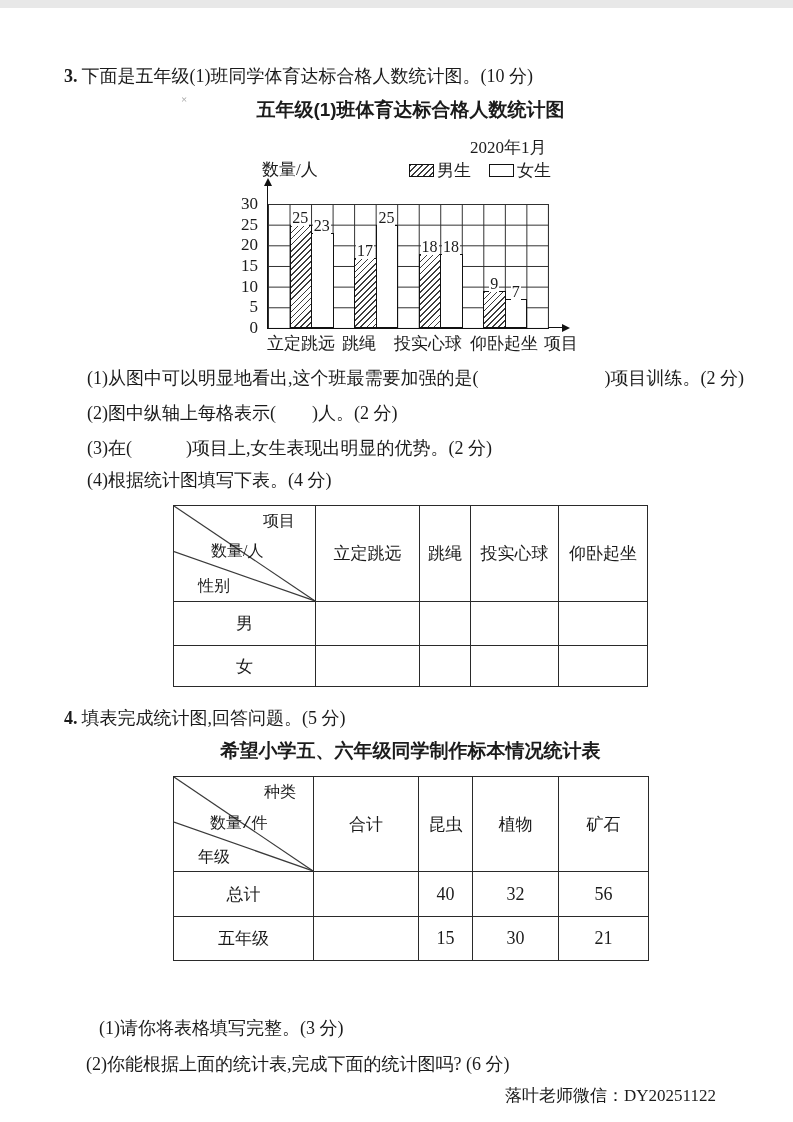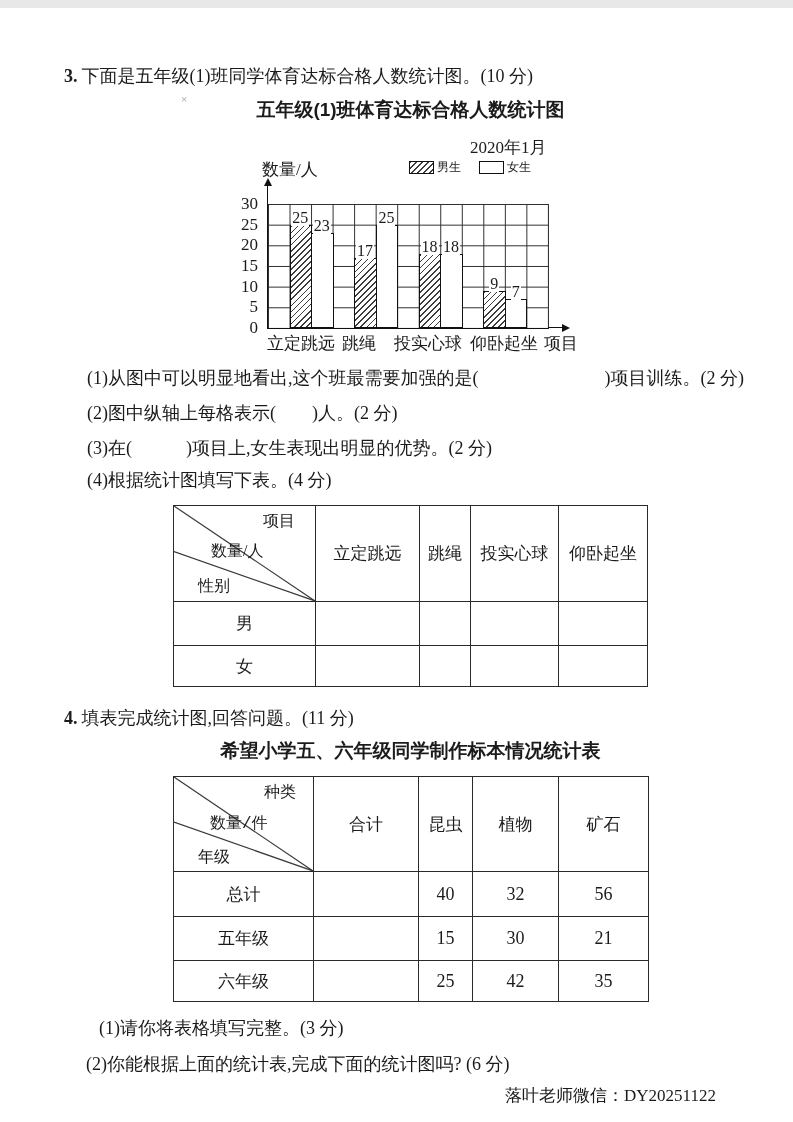--- a/index.html
+++ b/index.html
@@ -6,21 +6,21 @@
   .page{position:relative;width:793px;height:1122px;background:#ffffff;margin:8px auto;
         font-family:"Liberation Serif","DejaVu Serif",serif;color:#1b1b1b;overflow:hidden;}
   .abs{position:absolute;}
   .qmain{font-size:18px;white-space:nowrap;}
   .qmain b{margin-right:4px;}
   .subq{font-size:18px;white-space:nowrap;}
   .btitle{left:14px;top:0;width:793px;text-align:center;
           font-family:"Liberation Sans","DejaVu Sans",sans-serif;font-weight:700;font-size:19px;}
   .date{font-size:17px;}
   .ylab{font-size:17px;}
-  .legend{display:flex;align-items:center;font-size:12px;font-family:Liberation Serif, serif;}
+  .legend{display:flex;align-items:center;font-size:17px;font-family:Liberation Serif, serif;}
   .sw{display:inline-block;width:25px;height:13px;border:1.6px solid #111;background:#fff;box-sizing:border-box;}
   .sw.hatched{background-image:repeating-linear-gradient(135deg,#3c3c3c 0 1.2px,transparent 1.2px 4.2px);}
   .legend .txt{margin:0 18px 0 3px;}
   
   .plot{left:267px;top:196px;width:280px;height:124px;box-sizing:content-box;
         border-left:1.8px solid #111;border-bottom:1.8px solid #111;border-right:1.2px solid #333;
         background-image:linear-gradient(to right,#2e2e2e 1px,transparent 1px),
                          linear-gradient(to bottom,#2e2e2e 1px,transparent 1px);
         background-size:21.538px 100%,100% 20.667px;}
   .bar{position:absolute;bottom:0;background:#fff;border:1.5px solid #111;box-sizing:border-box;}
@@ -147,21 +147,21 @@
       <td>女</td>
       <td class="num"></td>
       <td class="num"></td>
       <td class="num"></td>
       <td class="num"></td>
     </tr>
   </tbody>
     </table>
 
   <div class="abs qmain" style="left:64px;top:698px;">
-    <b>4.</b><span>填表完成统计图,回答问题。(11 分)</span>
+    <b>4.</b><span>填表完成统计图,回答问题。(5 分)</span>
   </div>
 
   <div class="abs btitle" style="top:730px;">希望小学五、六年级同学制作标本情况统计表</div>
 
   <table class="t abs" style="left:173px;top:768px;width:475px;">
     <colgroup>
         <col style="width:140px">
         <col style="width:105px">
         <col style="width:54px">
         <col style="width:86px">
@@ -190,27 +190,20 @@
       <td class="num">32</td>
       <td class="num">56</td>
     </tr>
     <tr style="height:44px;">
       <td>五年级</td>
       <td class="num"></td>
       <td class="num">15</td>
       <td class="num">30</td>
       <td class="num">21</td>
     </tr>
-    <tr style="height:41px;">
-      <td>六年级</td>
-      <td class="num"></td>
-      <td class="num">25</td>
-      <td class="num">42</td>
-      <td class="num">35</td>
-    </tr>
   </tbody>
     </table>
 
   <div class="abs subq" style="left:99px;top:1008px;">(1)请你将表格填写完整。(3 分)</div>
   <div class="abs subq" style="left:86px;top:1044px;">(2)你能根据上面的统计表,完成下面的统计图吗? (6 分)</div>
 
   <div class="abs footer" style="left:505px;top:1076px;">落叶老师微信：DY20251122</div>
 
 </div>
 

